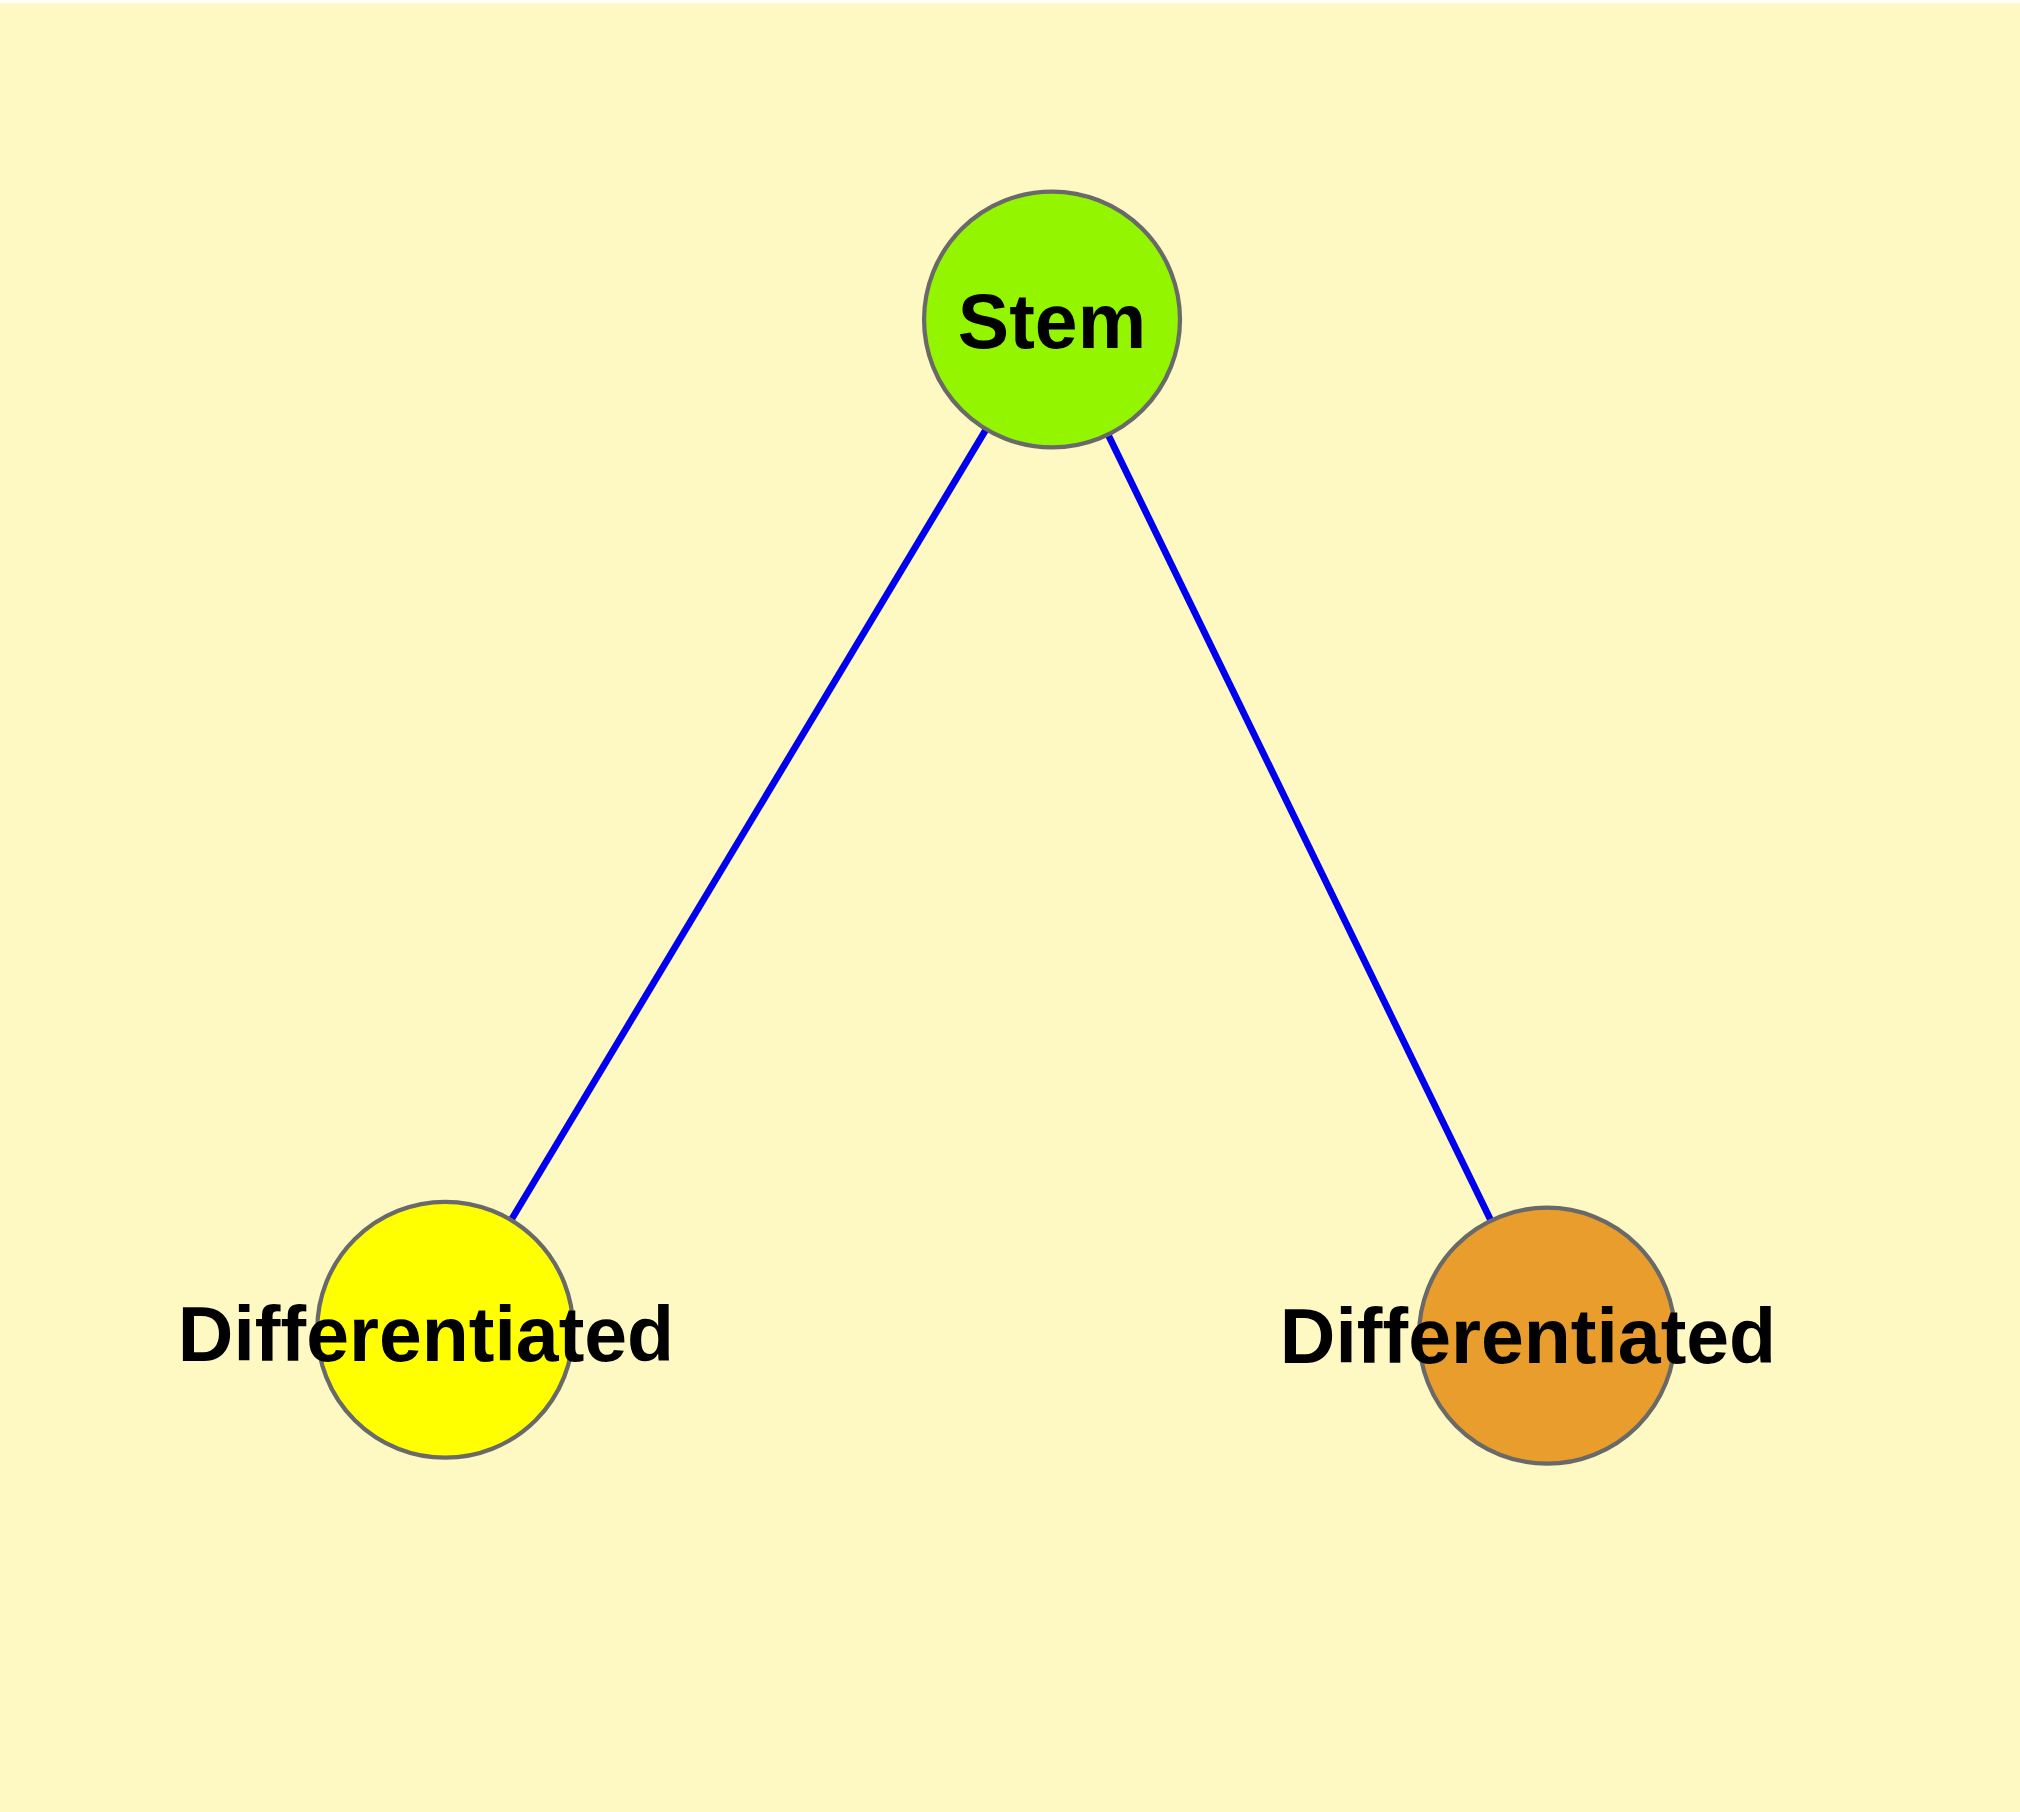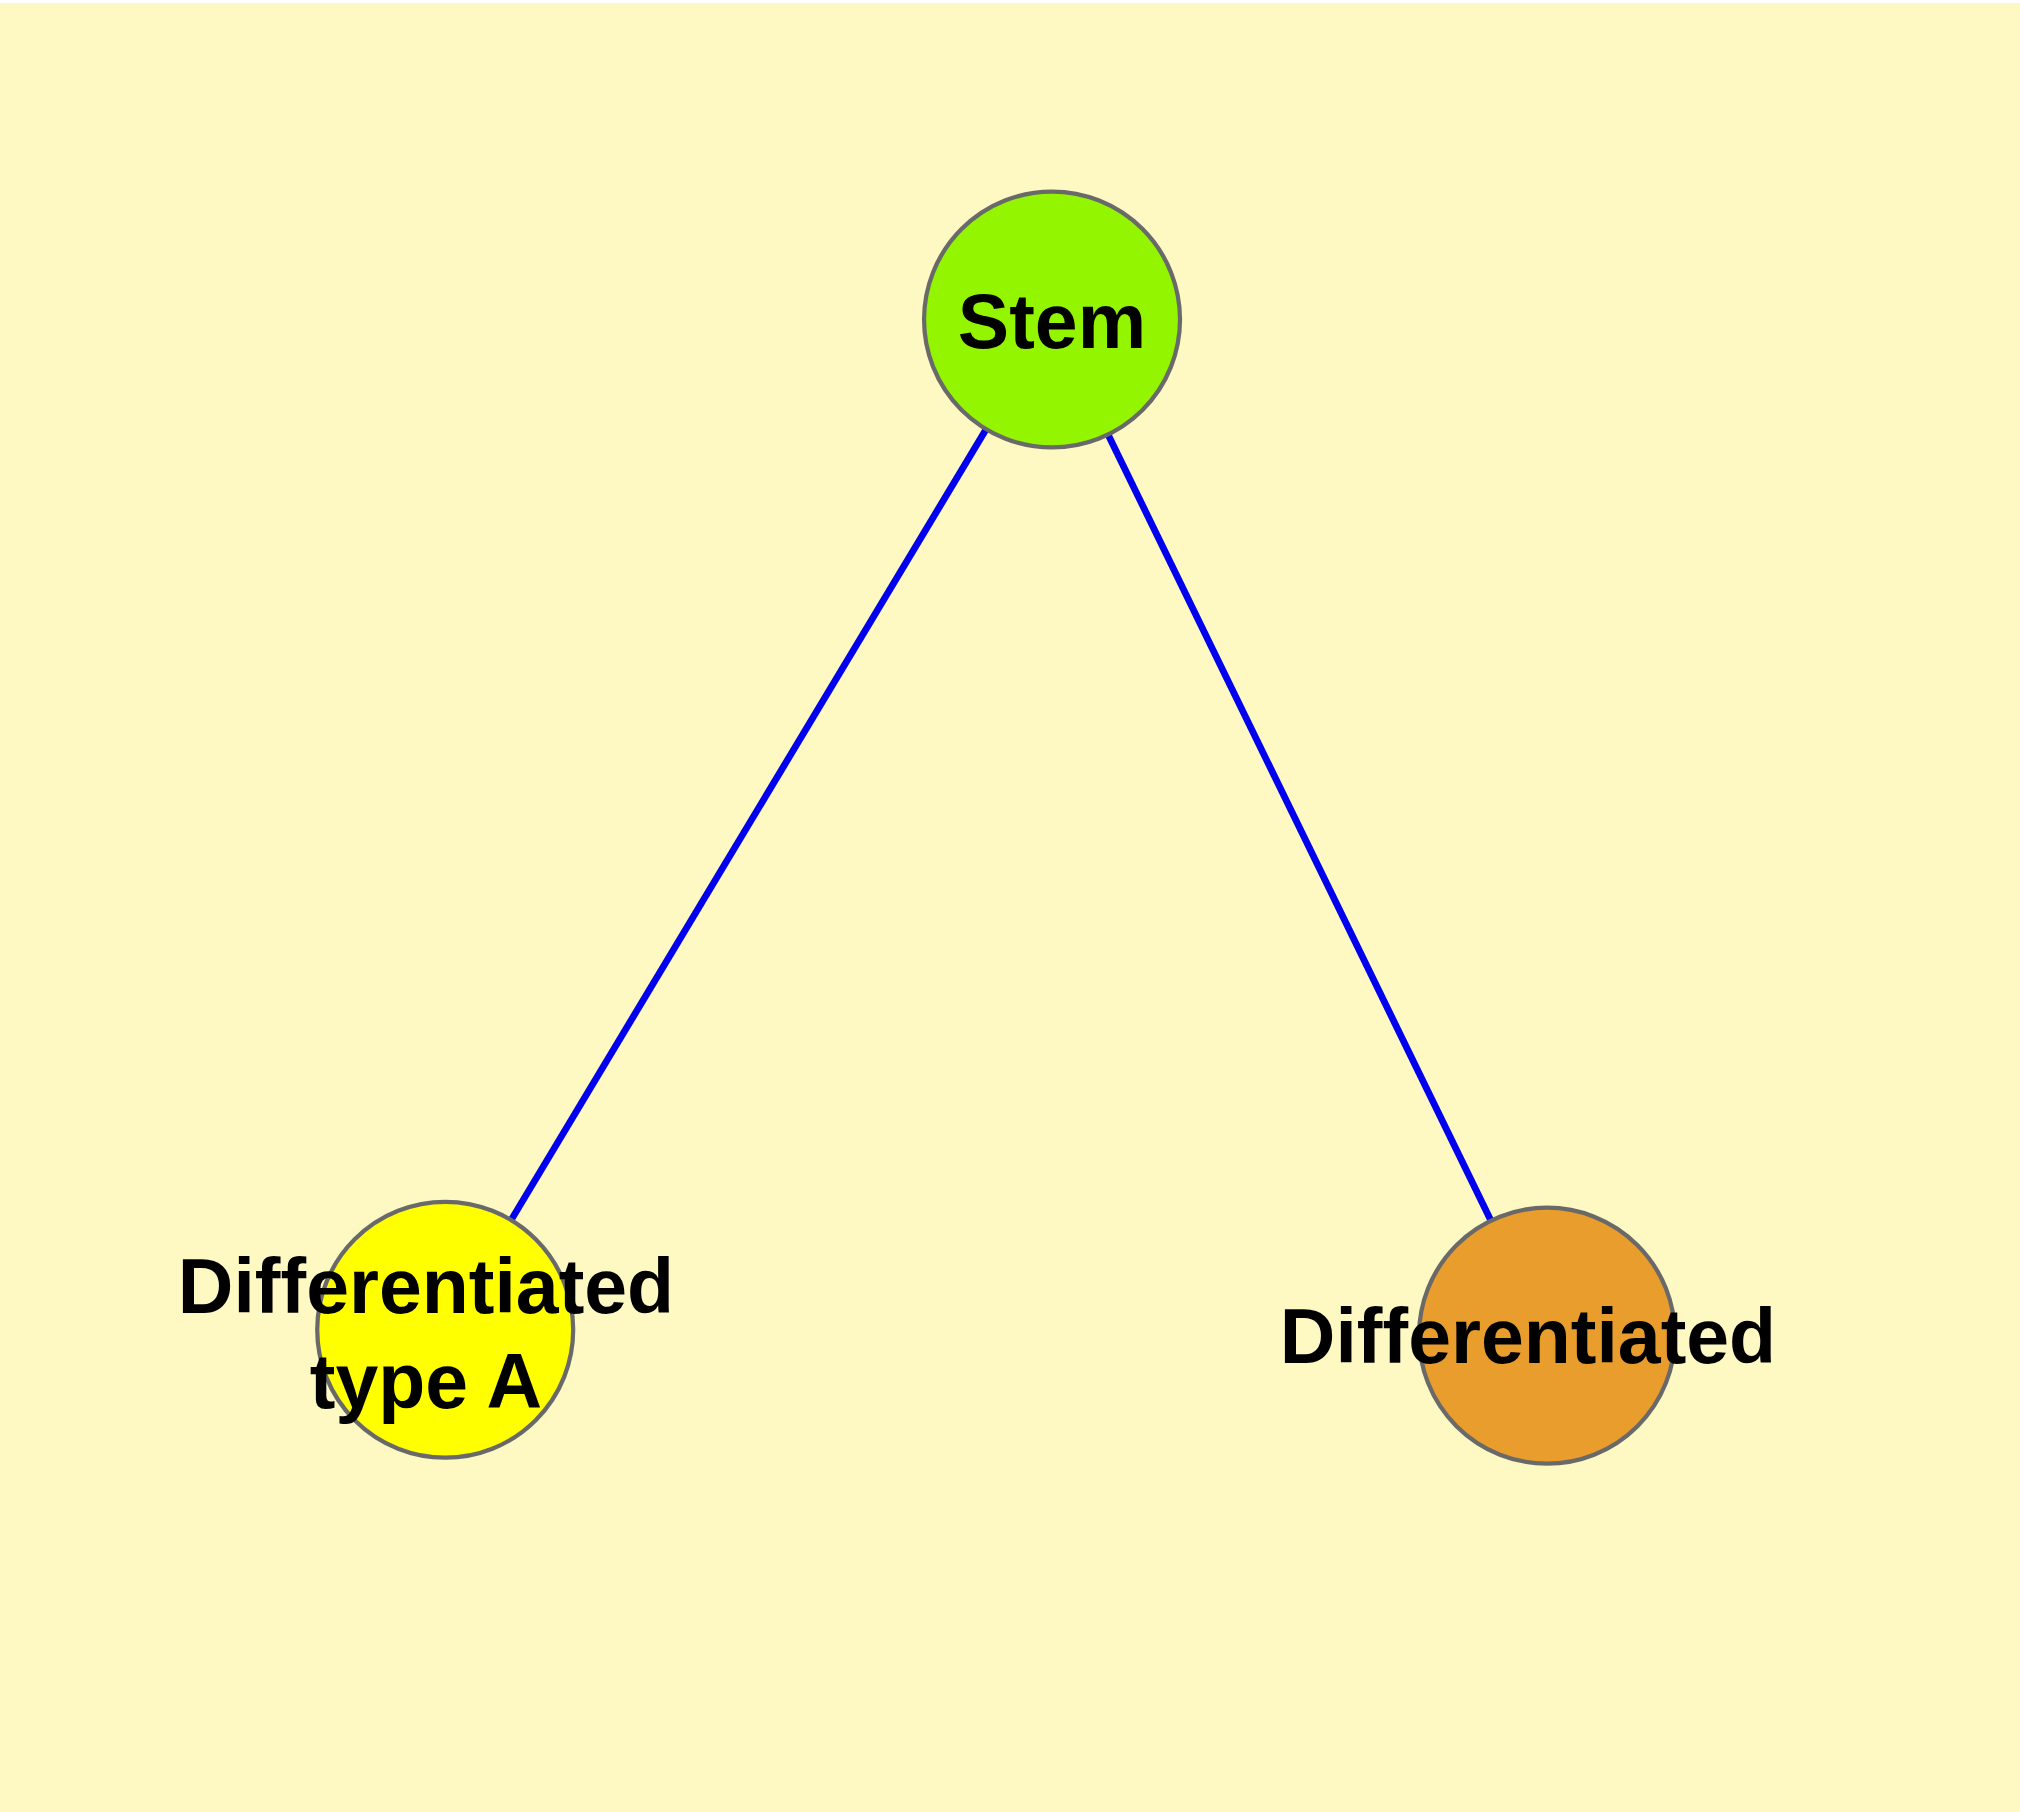--- a/index.html
+++ b/index.html
@@ -44,21 +44,20 @@
       <circle cx="1241" cy="377" r="151" fill="#93F500" stroke="#696969" stroke-width="5"></circle>
       <circle cx="525" cy="1569" r="151" fill="#FFFF00" stroke="#696969" stroke-width="5"></circle>
       <circle cx="1825" cy="1576" r="151" fill="#E89D2C" stroke="#696969" stroke-width="5"></circle>
     </svg>
   <div id="labels">
       <div class="node-label" style="left: 1052px; top: 321px;">
         <div>Stem</div>
       </div>
       <div class="node-label" style="left: 426px; top: 1334px;">
         <div>Differentiated</div>
-        <div>type A</div>
       </div>
       <div class="node-label" style="left: 1528px; top: 1336px;">
         <div>Differentiated</div>
       </div>
     </div>
   <div id="top-strip"></div>
 </div>
 
 
 </body></html>

